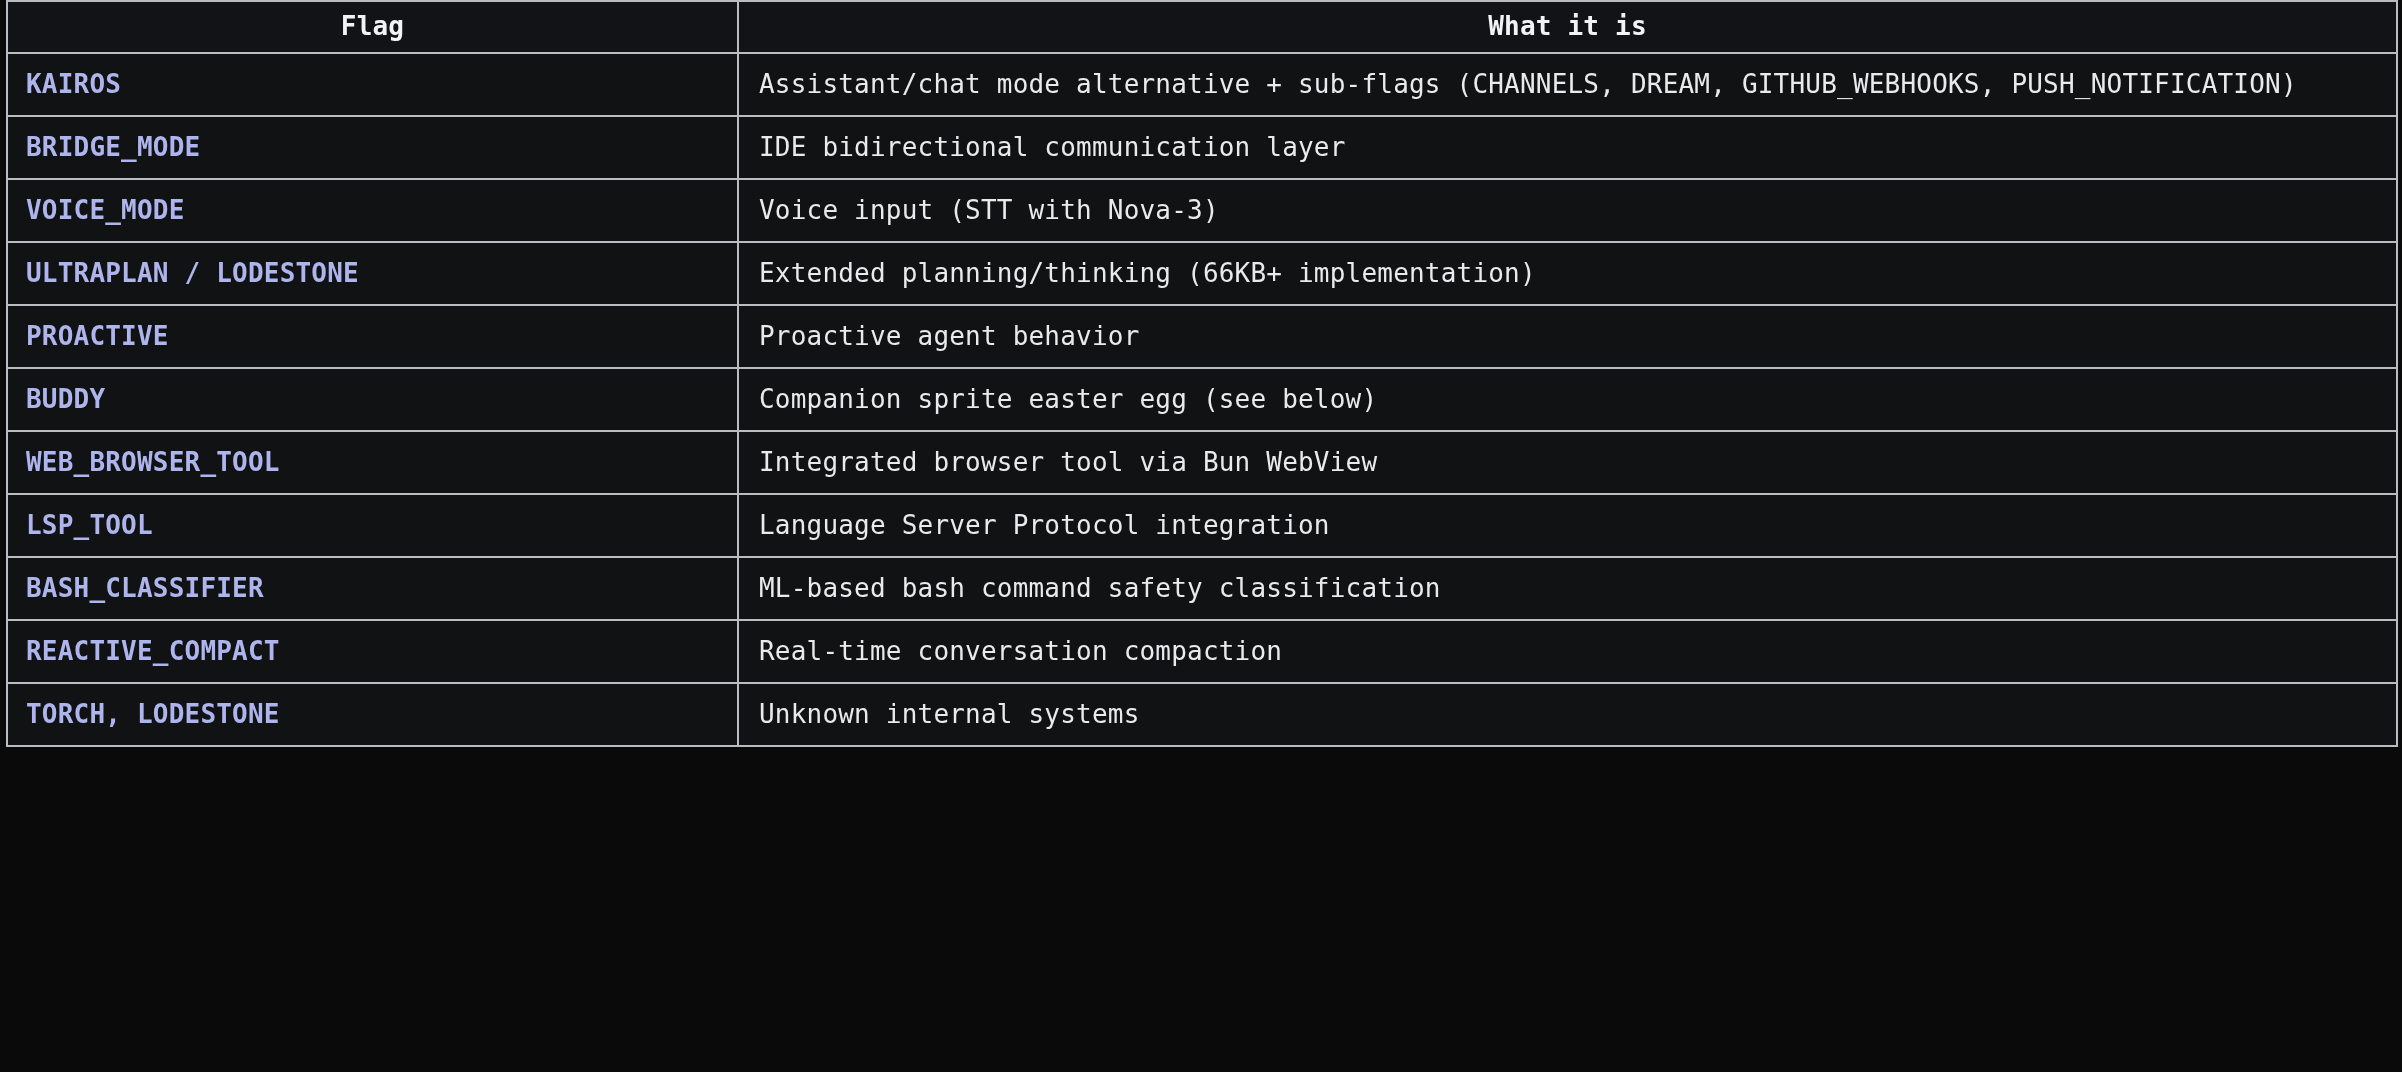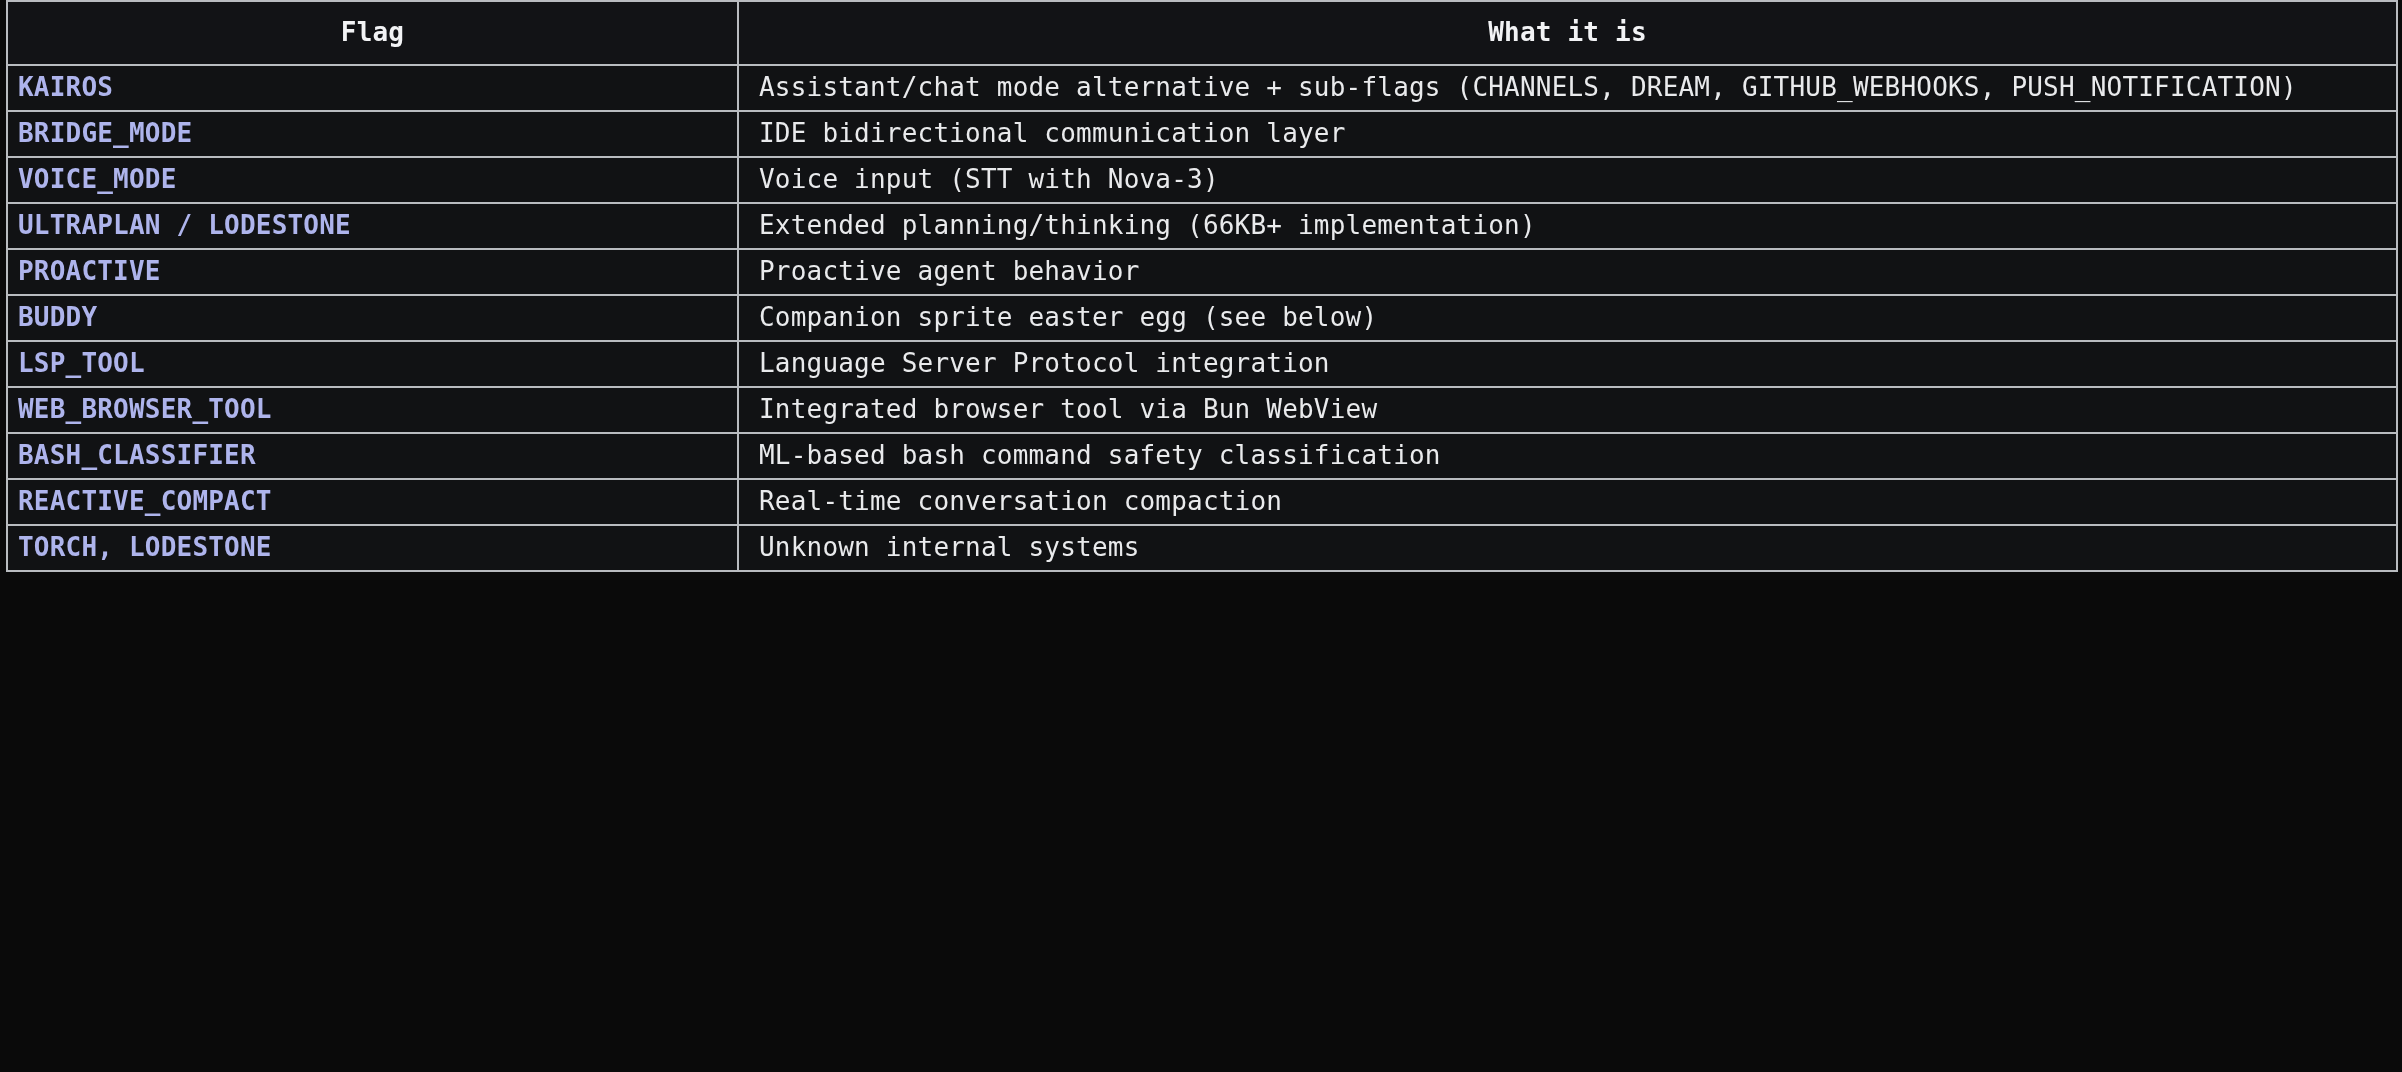--- a/index.html
+++ b/index.html
@@ -30,38 +30,38 @@
     background: #111214;
     border: 2px solid #b9bcc0;
   }
 
   table.flags-table col.col-flag { width: 731px; }
   table.flags-table col.col-desc { width: 1659px; }
 
   table.flags-table th,
   table.flags-table td {
     border: 2px solid #b9bcc0;
-    padding: 0 0 0 10px;
-    height: 46px;
+    padding: 0 0 0 18px;
+    height: 63px;
     box-sizing: border-box;
     vertical-align: middle;
     font-size: 26px;
     line-height: 1.15;
     letter-spacing: 0.2px;
     white-space: nowrap;
     overflow: hidden;
     background: #111214;
   }
 
   table.flags-table thead th {
     text-align: center;
     padding: 0 10px;
     color: #f2f3f5;
     font-weight: 700;
-    height: 64px;
+    height: 52px;
     background: #121316;
   }
 
   table.flags-table td.flag-cell {
     color: #aeb4ec;
     font-weight: 700;
   }
 
   table.flags-table td.desc-cell {
     color: #e9eaec;
@@ -104,26 +104,26 @@
         </tr>
         <tr>
           <td class="flag-cell">PROACTIVE</td>
           <td class="desc-cell">Proactive agent behavior</td>
         </tr>
         <tr>
           <td class="flag-cell">BUDDY</td>
           <td class="desc-cell">Companion sprite easter egg (see below)</td>
         </tr>
         <tr>
+          <td class="flag-cell">WEB_BROWSER_TOOL</td>
+          <td class="desc-cell">Integrated browser tool via Bun WebView</td>
+        </tr>
+        <tr>
           <td class="flag-cell">LSP_TOOL</td>
           <td class="desc-cell">Language Server Protocol integration</td>
-        </tr>
-        <tr>
-          <td class="flag-cell">WEB_BROWSER_TOOL</td>
-          <td class="desc-cell">Integrated browser tool via Bun WebView</td>
         </tr>
         <tr>
           <td class="flag-cell">BASH_CLASSIFIER</td>
           <td class="desc-cell">ML-based bash command safety classification</td>
         </tr>
         <tr>
           <td class="flag-cell">REACTIVE_COMPACT</td>
           <td class="desc-cell">Real-time conversation compaction</td>
         </tr>
         <tr>

